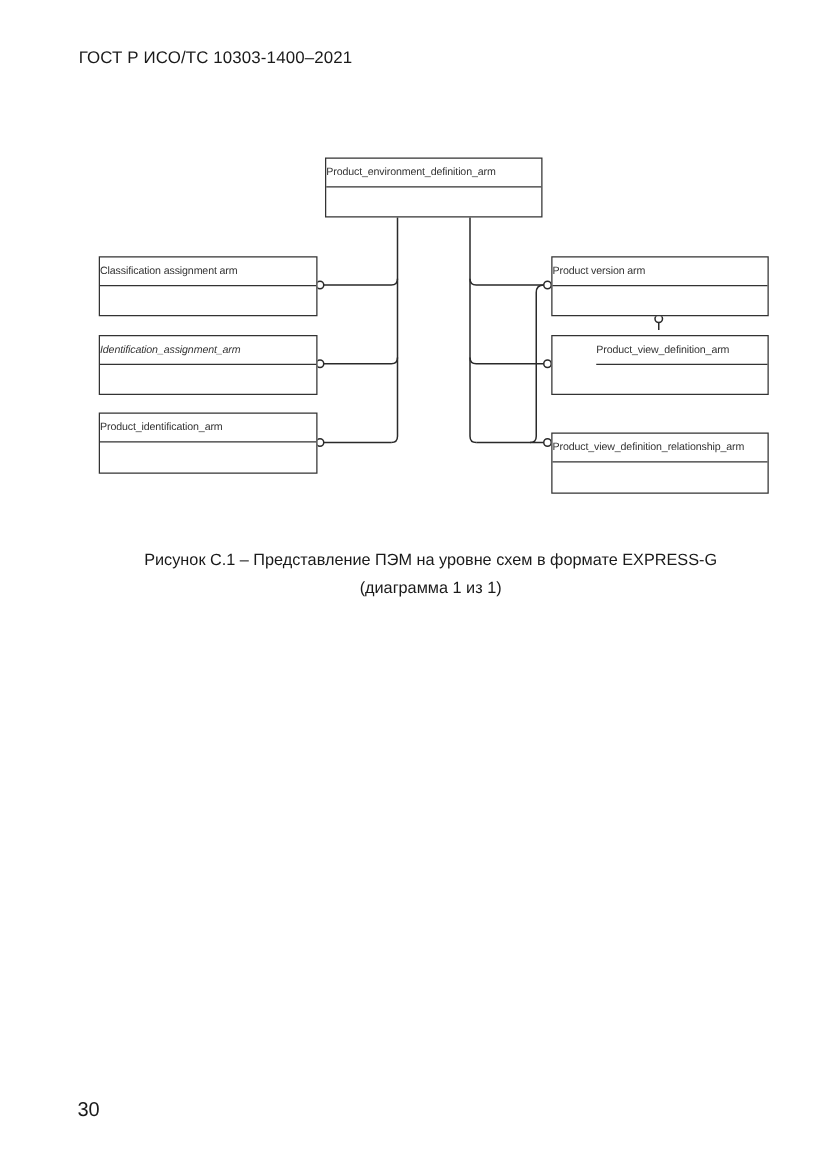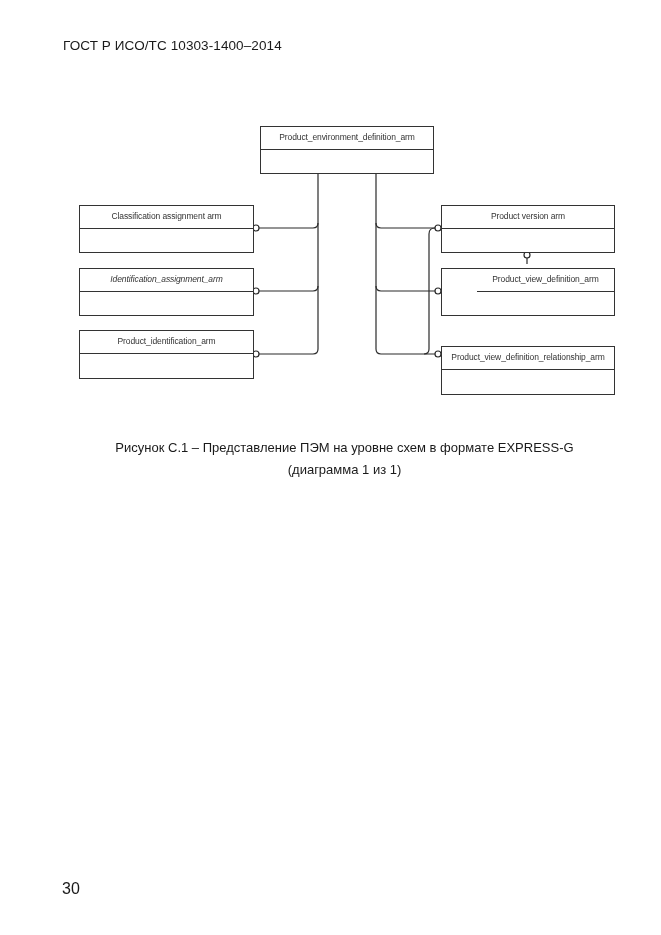--- a/index.html
+++ b/index.html
@@ -6,27 +6,27 @@
   body { width: 661px; height: 935px; position: relative; overflow: hidden;
          font-family: "Liberation Sans", sans-serif; color: #1a1a1a; }
   .header { position: absolute; left: 63px; top: 38px; font-size: 13.5px; letter-spacing: 0.1px; }
   .page-num { position: absolute; left: 62px; top: 880px; font-size: 16px; }
   .caption { position: absolute; left: 0; width: 661px; text-align: center; font-size: 13px; }
   .cap1 { top: 440px; left: 14px; }
   .cap2 { top: 462px; left: 14px; }
   svg.diagram { position: absolute; left: 0; top: 0; }
   .ent { position: absolute; border: 1px solid #333; box-sizing: border-box; background: #fff; }
   .ent .name { height: 23px; border-bottom: 1px solid #333; box-sizing: border-box;
-               font-size: 8.5px; color: #333; text-align: center; line-height: 21px;
+               font-size: 8.5px; color: #333; text-align: left; line-height: 21px;
                white-space: nowrap; overflow: hidden; letter-spacing: -0.1px; }
 </style>
 </head>
 <body>
 
-<div class="header">ГОСТ Р ИСО/ТС 10303-1400–2014</div>
+<div class="header">ГОСТ Р ИСО/ТС 10303-1400–2021</div>
 
 <svg class="diagram" width="661" height="935" viewBox="0 0 661 935">
   <g fill="none" stroke="#2a2a2a" stroke-width="1.2">
 
     <path d="M318 173 V349 q0 5 -5 5"></path>
     <path d="M376 173 V349 q0 5 5 5"></path>
 
     <path d="M318 223 q0 5 -5 5 H259"></path>
     <path d="M318 286 q0 5 -5 5 H259"></path>
     <path d="M313 354 H259"></path>

